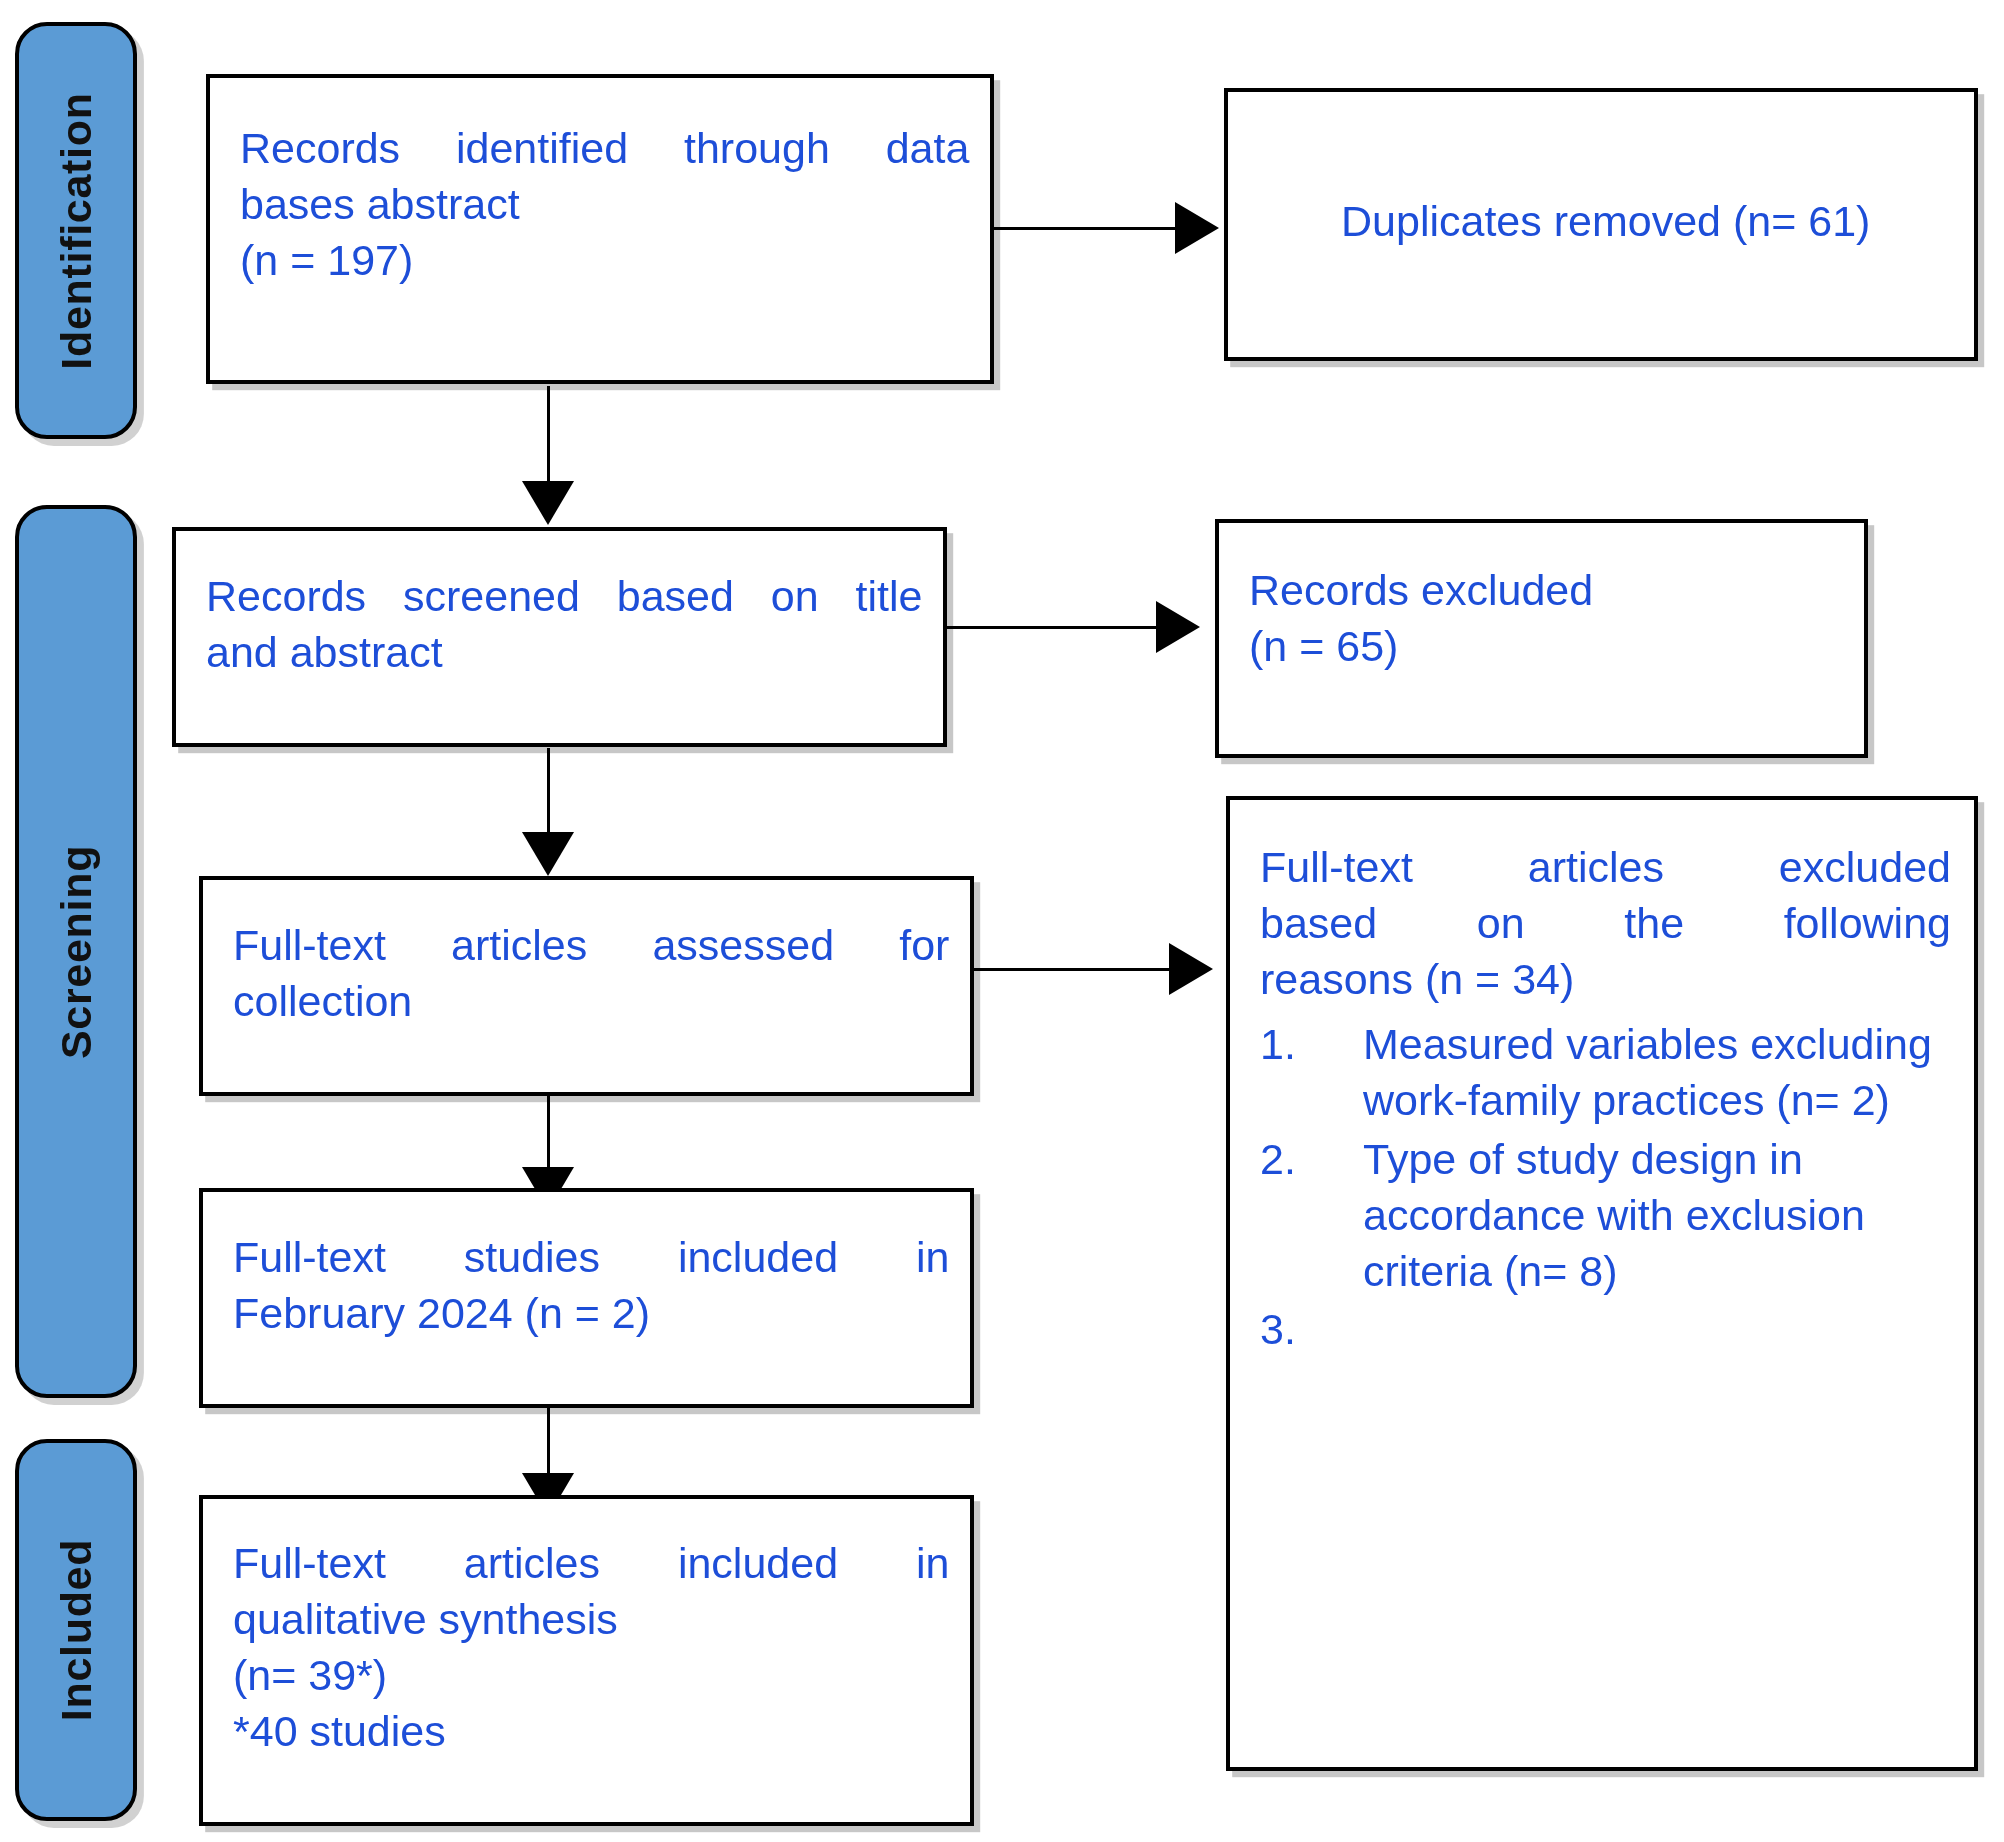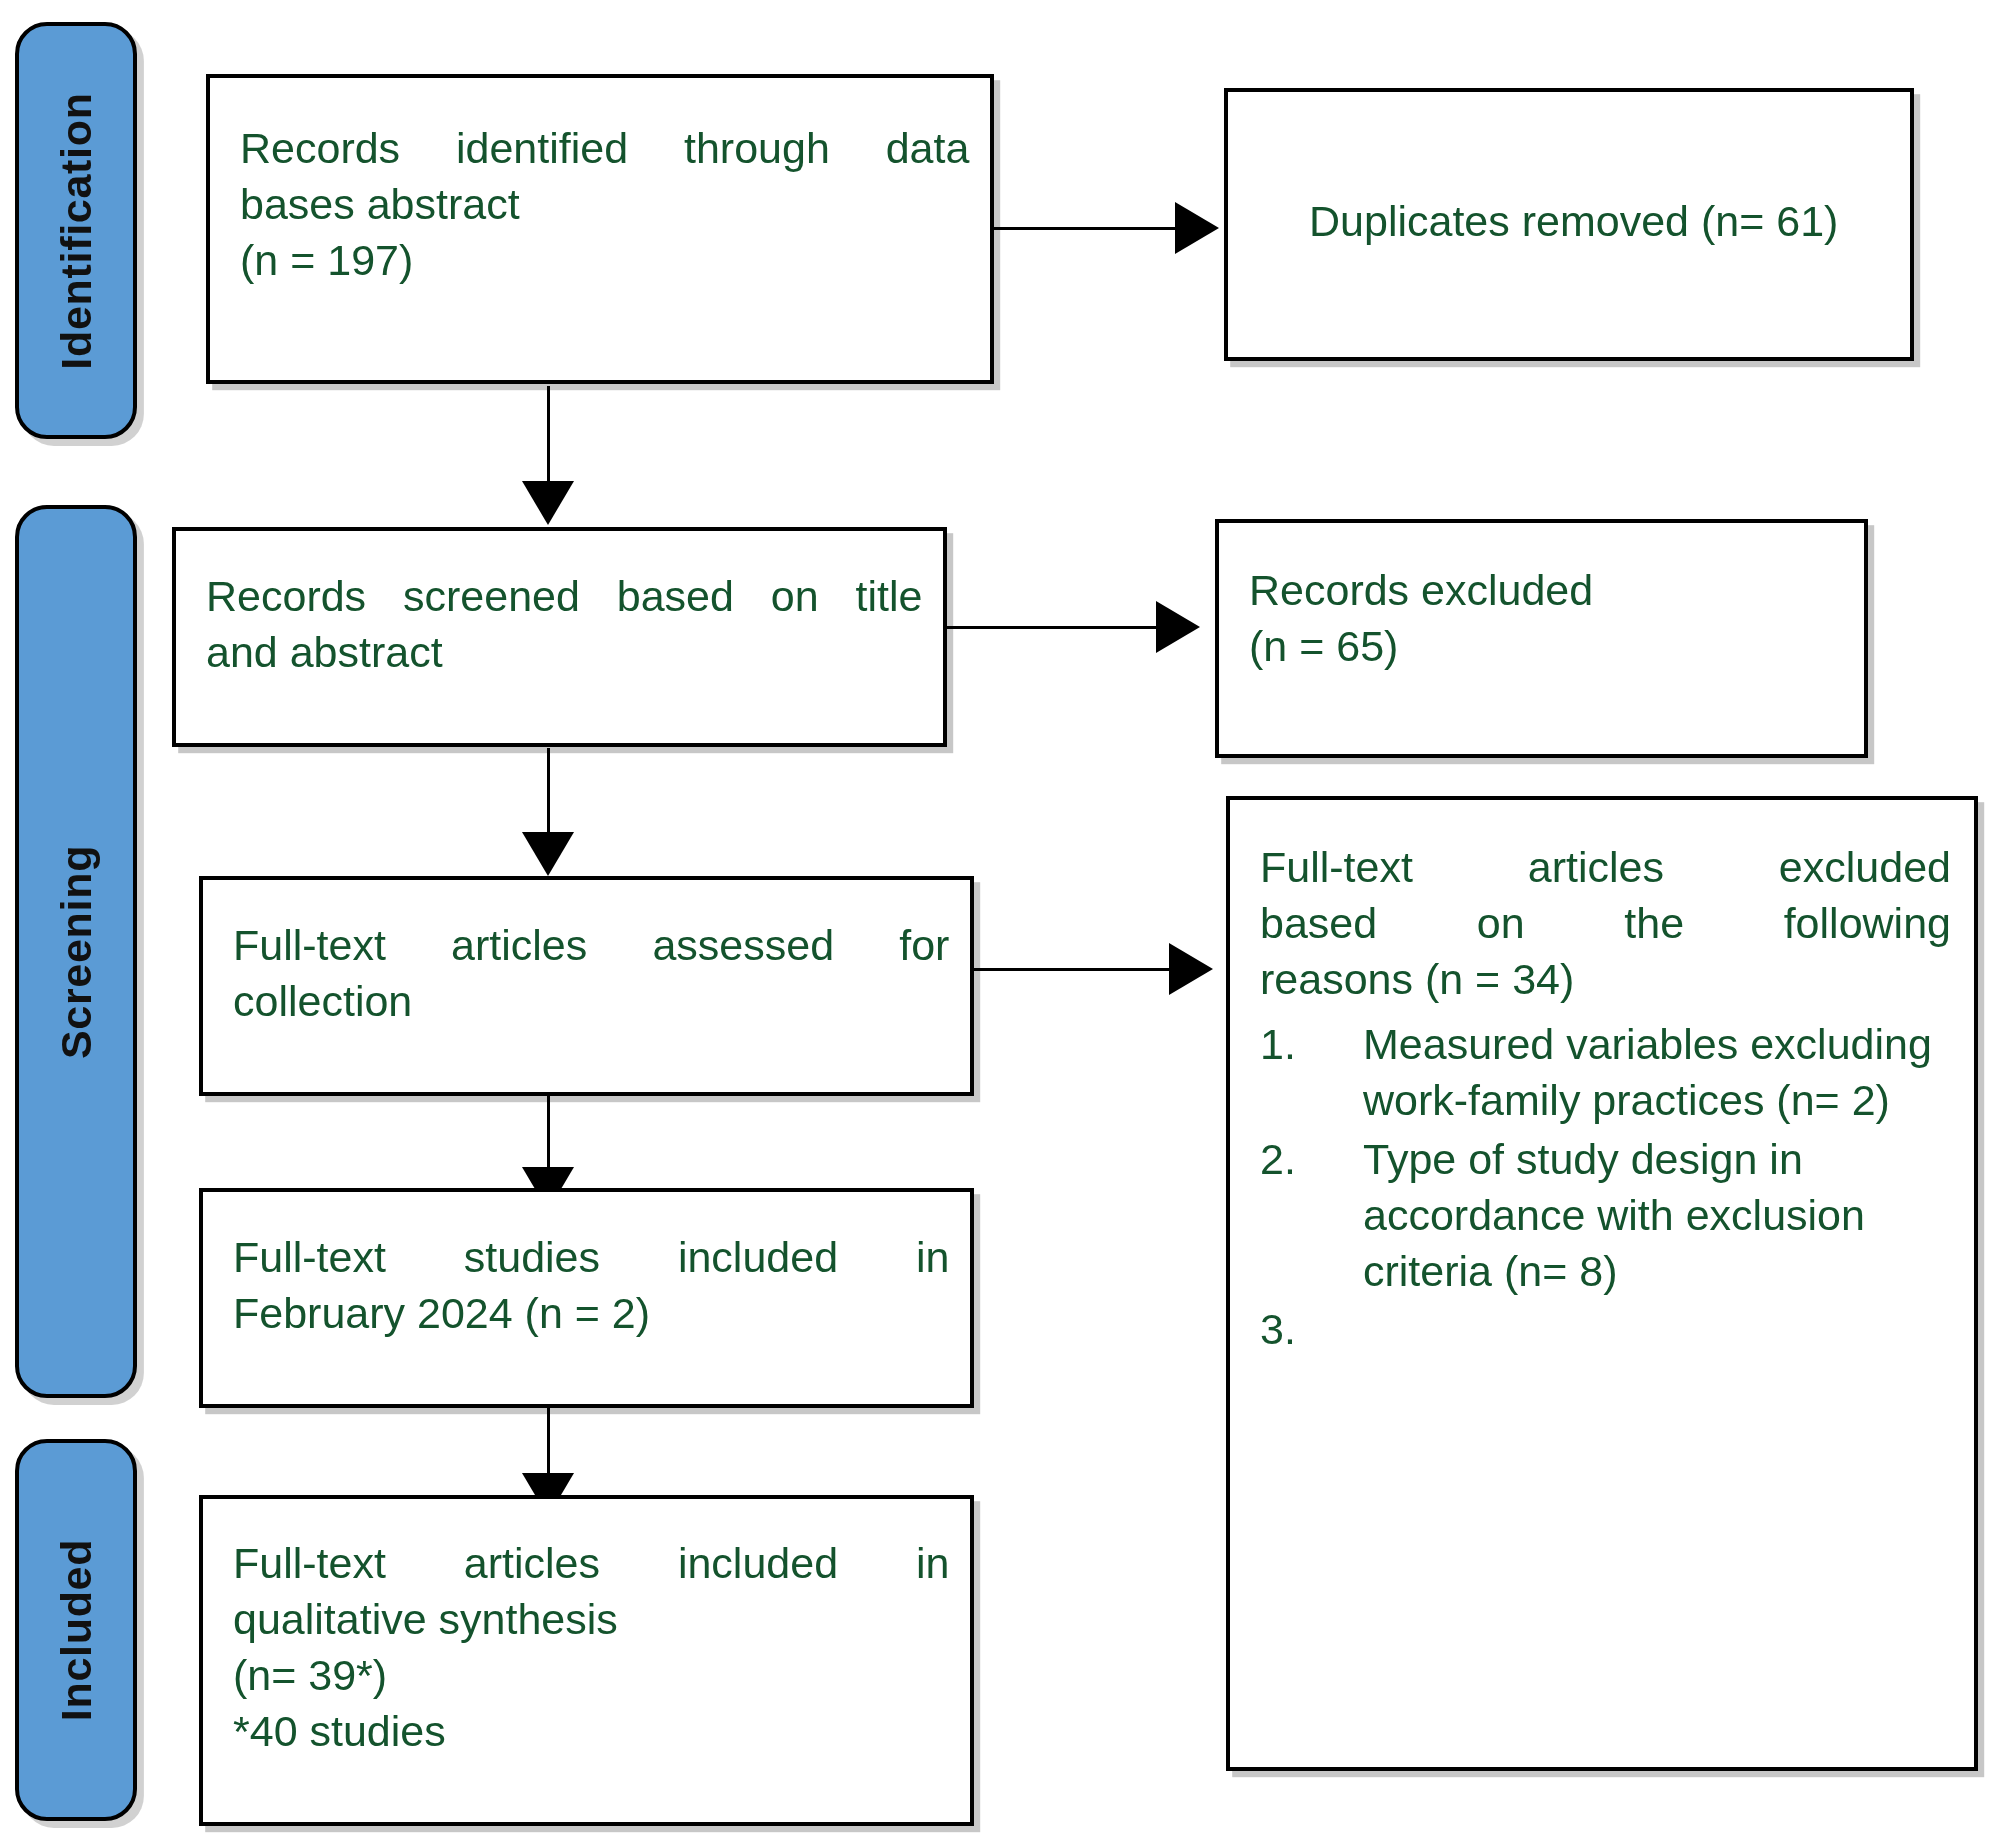--- a/index.html
+++ b/index.html
@@ -16,21 +16,21 @@
   .pill .pill-label{
         position:absolute;left:50%;top:50%;
         transform:translate(-50%,-50%) rotate(-90deg);
         white-space:nowrap;color:#111;font-weight:bold;
         font-size:43px;letter-spacing:0.7px;}
 
   
   .box{position:absolute;background:#fff;border:4.8px solid #000;
        box-sizing:border-box;box-shadow:6.2px 6.2px 0 rgba(0,0,0,0.22);}
   .box .txt{position:absolute;left:30px;right:20.6px;
-            font-size:43px;line-height:1.30;color:#14532d;}
+            font-size:43px;line-height:1.30;color:#1d4ed8;}
 
   
   .jline{display:flex;justify-content:space-between;white-space:nowrap;}
   .jline.last{display:block;}
 
   
   .numlist{margin:0;padding:0;list-style:none;}
   .numlist li{display:flex;margin:0 0 2.7px 0;font-size:43px;line-height:1.30;}
   .numlist li .num{width:103px;flex:0 0 103px;}
   .numlist li .body{flex:1 1 auto;}
@@ -73,21 +73,21 @@
           <span>data</span>
         </div>
       <div class="jline last">bases abstract</div>
       <div class="jline last">(n = 197)</div>
     </div>
   </div>
 
   <div class="hline" style="left:994px;top:227px;width:185px;"></div>
   <div class="arrow-right" style="left:1175px;top:202px;"></div>
 
-  <div class="box" style="left:1224px;top:88px;width:690px;height:273px;">
+  <div class="box" style="left:1224px;top:88px;width:754px;height:273px;">
     <div class="txt" style="top:102px;">
       <div class="jline last" style="text-align:center;">Duplicates removed (n= 61)</div>
     </div>
   </div>
 
   <div class="vline" style="left:547px;top:386px;height:108px;"></div>
   <div class="arrow-down" style="left:522px;top:481px;"></div>
 
   <div class="box" style="left:172px;top:527px;width:775px;height:220px;">
     <div class="txt" style="top:38px;">

